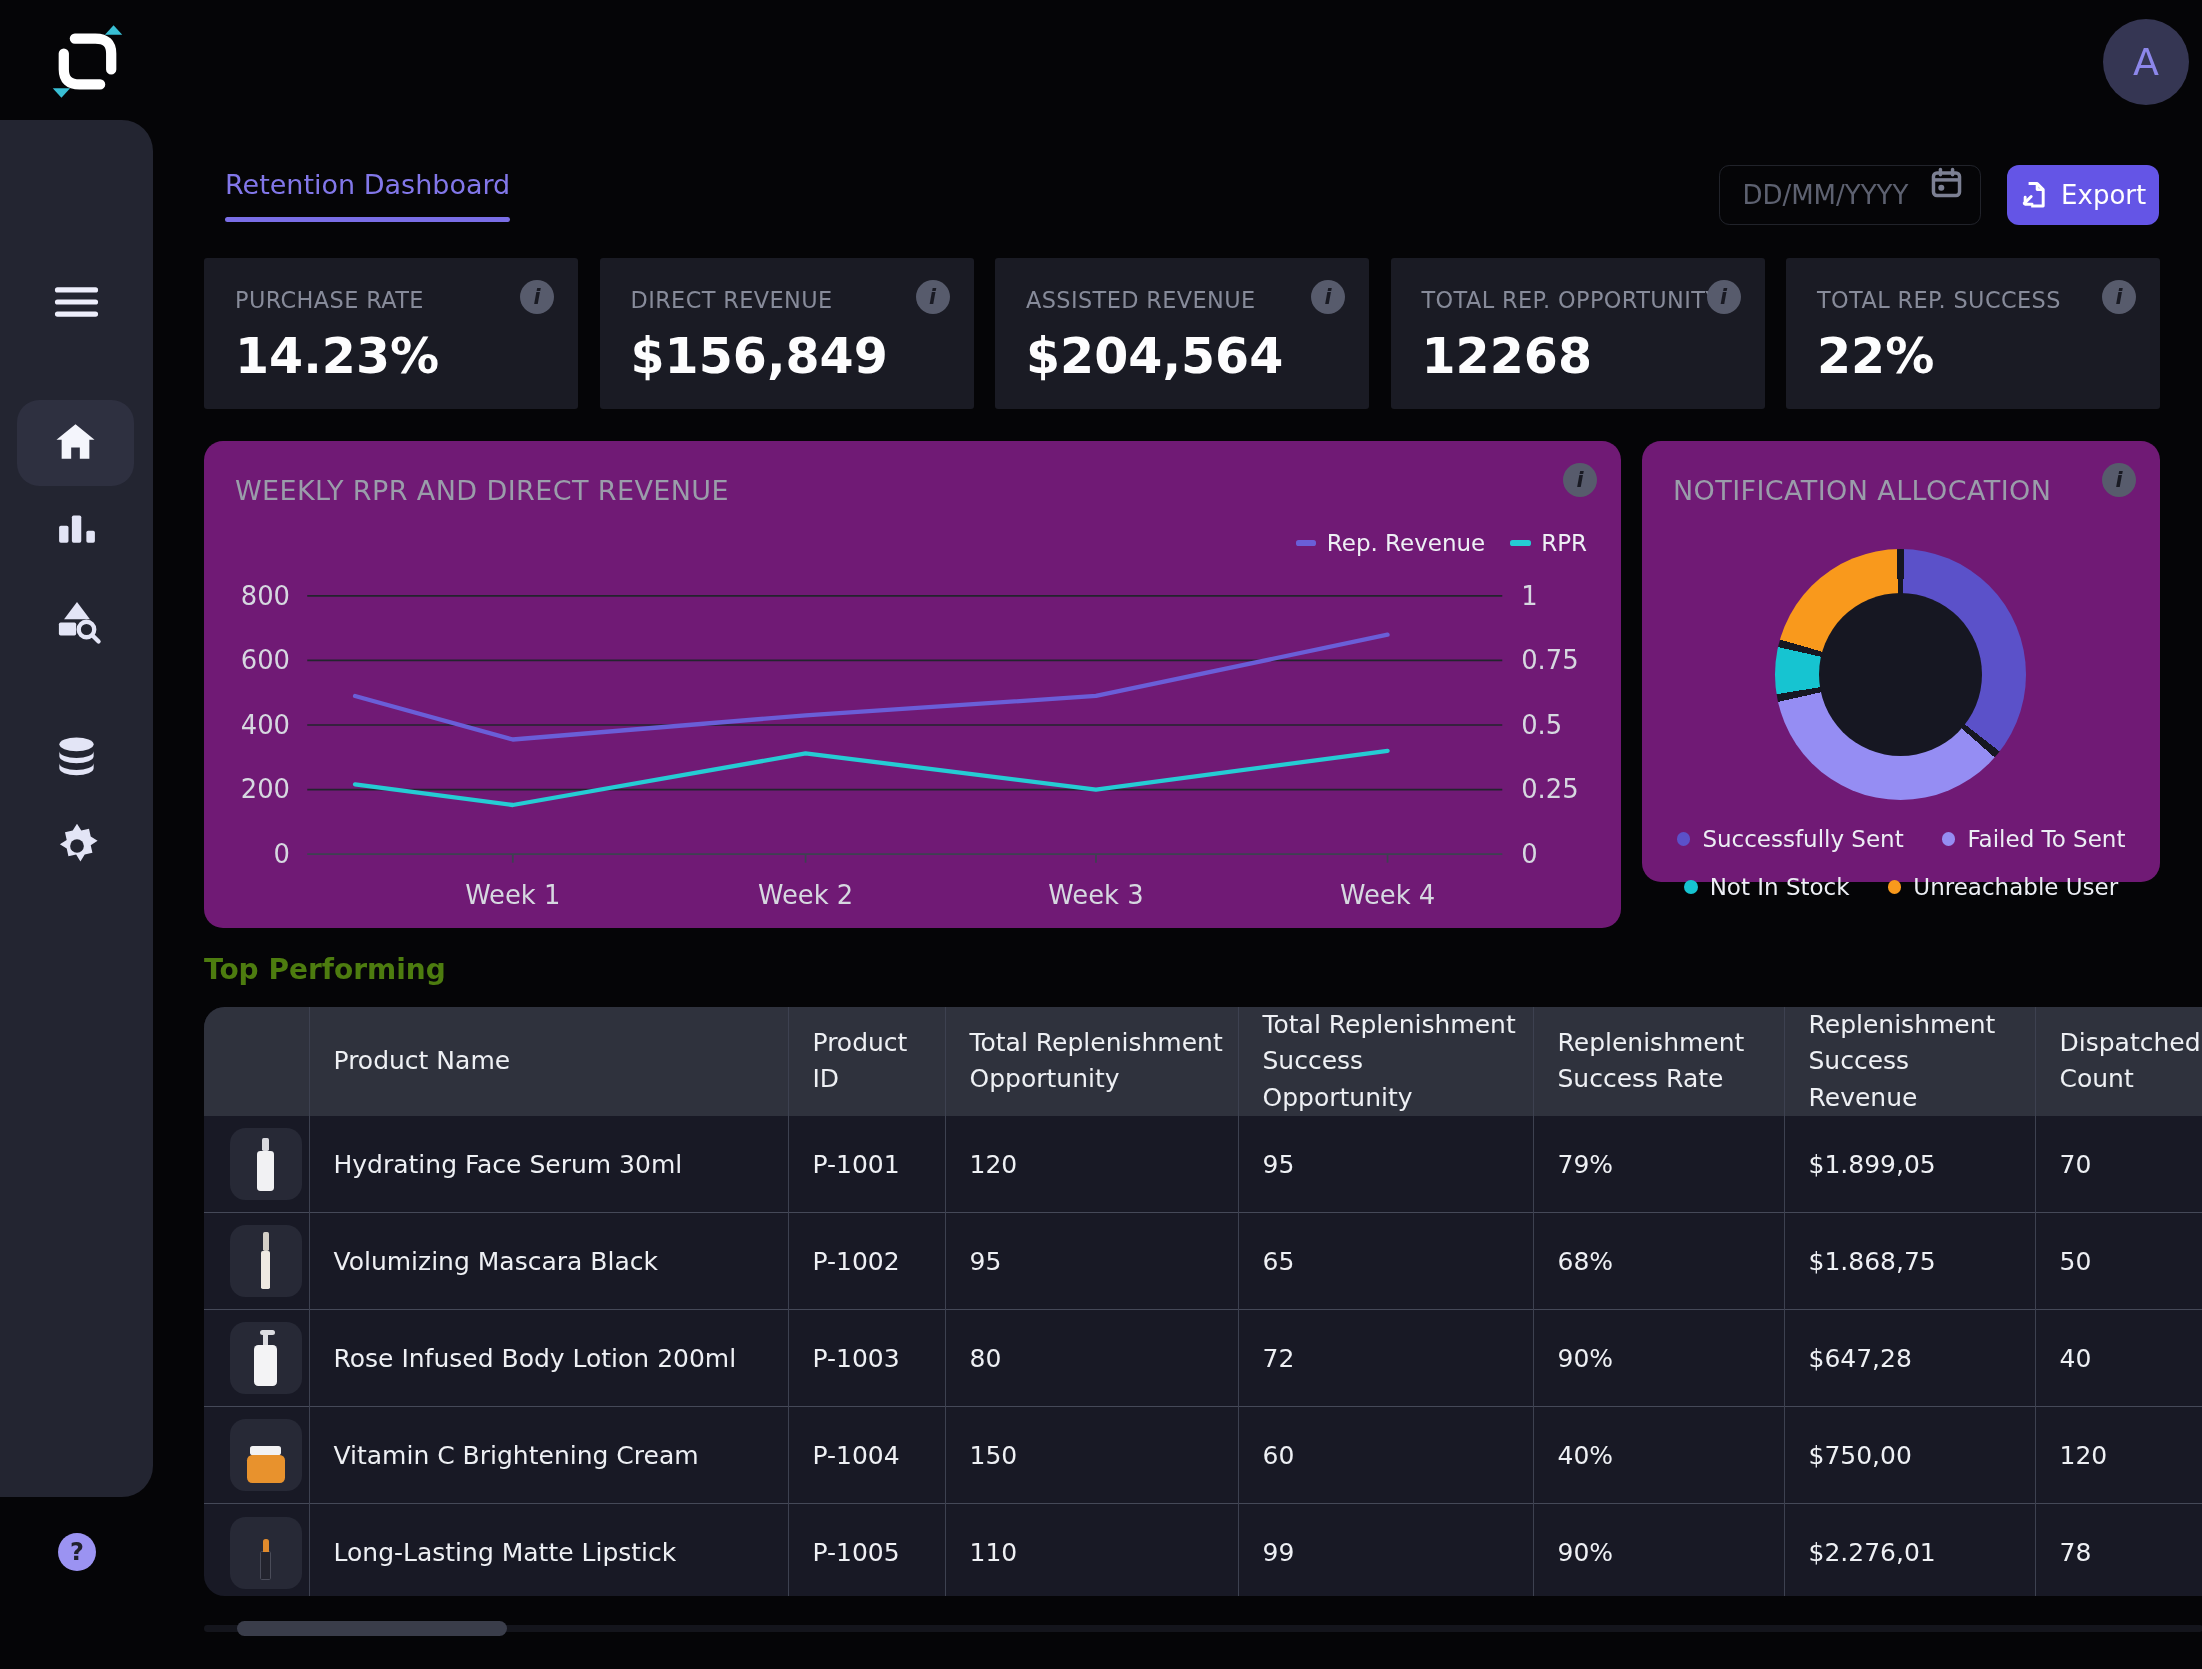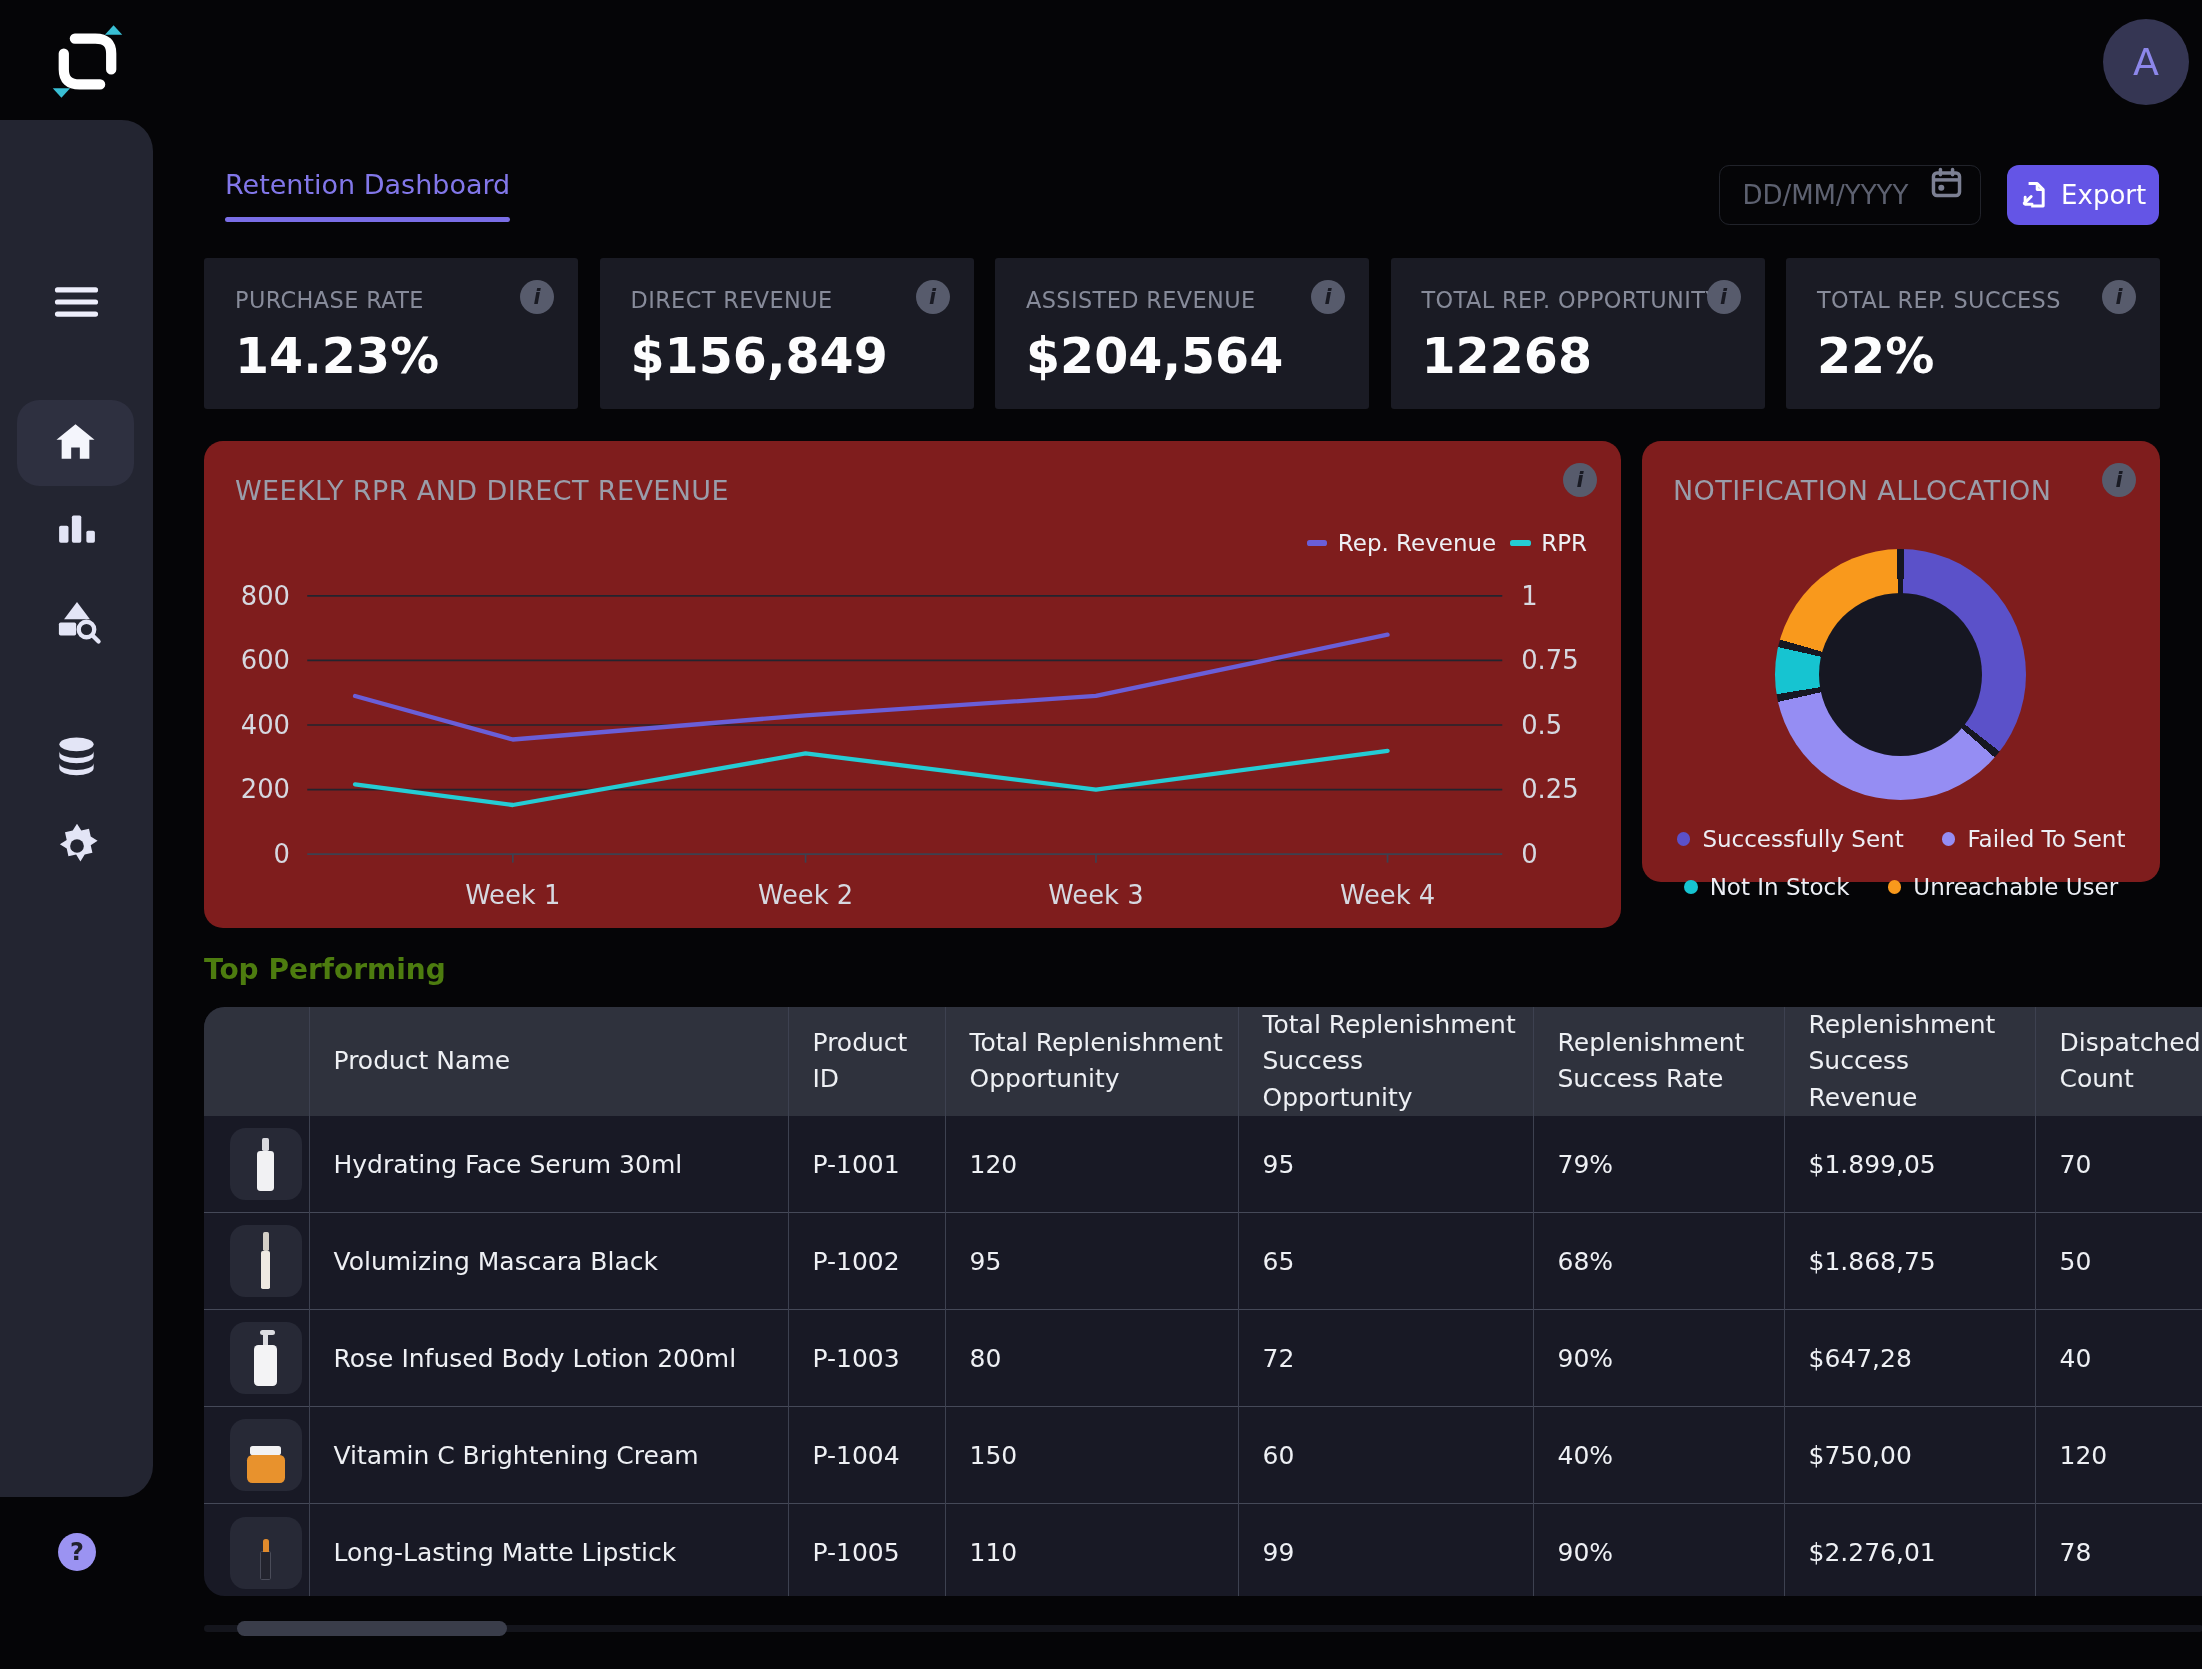--- a/index.html
+++ b/index.html
@@ -69,26 +69,26 @@
     padding:29px 31px;
   }
   .kpi-label { font-size:22.4px; color:#878b9a; letter-spacing:0.4px; }
   .kpi-value { position:absolute; left:31px; bottom:24px; font-size:49px; font-weight:600; color:#fdfdfe; }
   .info-ic {
     position:absolute; right:24px; top:22.4px; width:34px; height:34px; border-radius:50%;
     background:#575b6c; color:#191a23; font-size:20.6px; font-weight:700; font-style:italic;
     display:flex; align-items:center; justify-content:center; cursor:pointer;
   }
   
-  .card { position:absolute; background:#7f1d1d; border-radius:19px; }
+  .card { position:absolute; background:#701a75; border-radius:19px; }
   .line-card { left:204px; top:441px; width:1417px; height:487px; }
   .donut-card { left:1642px; top:441px; width:518px; height:441px; }
   .card-title { position:absolute; left:31px; top:34px; font-size:27px; color:#9a9daa; letter-spacing:0.4px; }
   .legend-row {
-    position:absolute; right:34px; top:89px; display:flex; gap:14px; align-items:center;
+    position:absolute; right:34px; top:89px; display:flex; gap:25px; align-items:center;
   }
   .legend-item { display:flex; align-items:center; gap:10.3px; font-size:23px; color:#eef0f5; }
   .legend-dash { width:20.6px; height:5.2px; border-radius:2.6px; }
   #lineSvg { position:absolute; left:0; top:129px; }
   
   .donut {
     position:absolute; left:133px; top:108px; width:251px; height:251px; border-radius:50%;
   }
   .donut::after {
     content:""; position:absolute; inset:44px; border-radius:50%; background:#161722;

